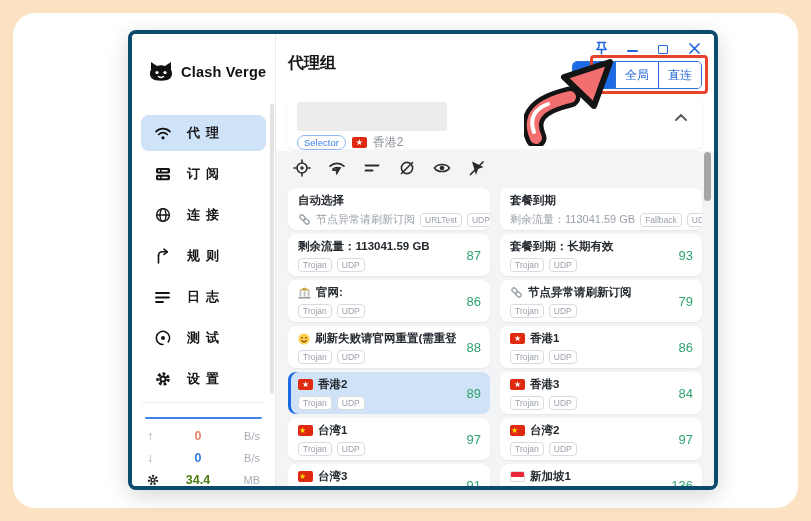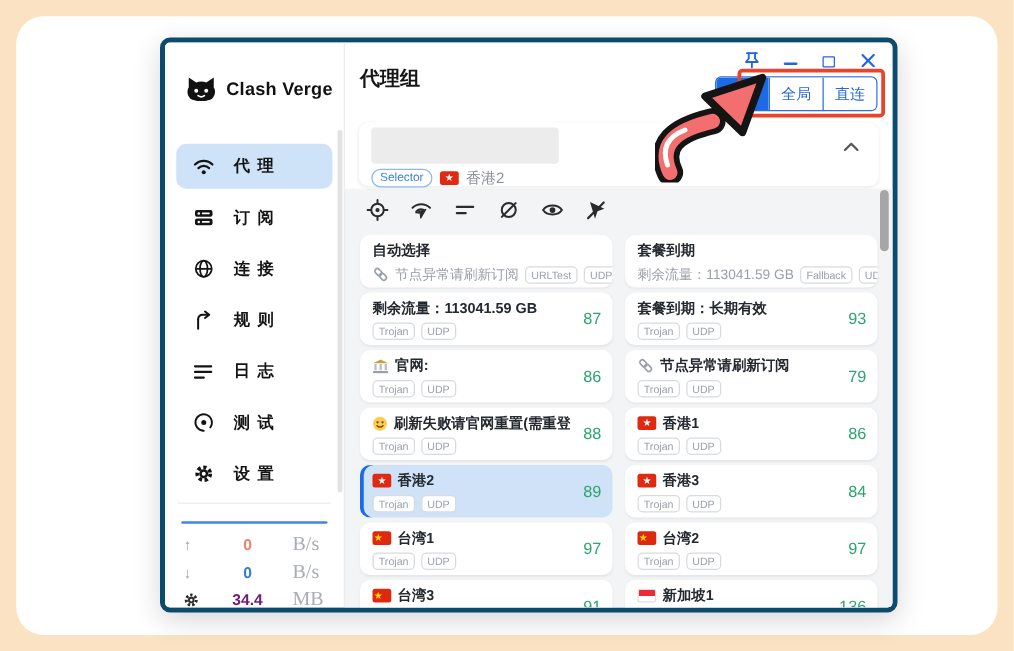--- a/index.html
+++ b/index.html
@@ -21,22 +21,22 @@
   .nav-item.active { background:#cfe3f8;margin-top:17px; }
   .nav-item .nicon { width:17px; height:17px; display:flex; align-items:center; justify-content:center; color:#141414; }
   .nav-label { font-size:13px; font-weight:700; letter-spacing:6px; margin-left:16px; white-space:nowrap; }
   .side-scroll { position:absolute; right:1px; top:70px; width:4px; height:290px; background:#e3e3e3; border-radius:2px; }
   .side-bottom { margin-top:auto; }
   .side-div { border-top:1px solid #ececec; margin:0 10px; }
   .sparkline { height:2px; background:#3f86e8; margin:14px 13px 9px 13px; border-radius:1px; }
   .stat-row { display:flex; align-items:center; margin:0 15px 7px 15px; height:15px; }
   .stat-icon { width:15px; color:#9aa0a6; font-size:12px; line-height:1; }
   .stat-val { flex:1; text-align:center; font-size:12.5px; font-weight:700; }
-  .stat-val.up { color:#f0806a; } .stat-val.down { color:#2f7ce0; } .stat-val.mem { color:#701a75;text-align:center; }
-  .stat-unit { width:26px; font-size:16px; color:#a8adb4;font-family:Liberation Serif, serif; }
+  .stat-val.up { color:#f0806a; } .stat-val.down { color:#2f7ce0; } .stat-val.mem { color:#4d7c0f;text-align:center; }
+  .stat-unit { width:26px; text-align:right; font-size:11px; color:#a8adb4; }
 
   
   .main { flex:1; display:flex; flex-direction:column; position:relative; background:#fff; min-width:0; }
   .main-header { height:58px; display:flex; align-items:center; padding-left:12px; }
   .page-title { font-size:16px; font-weight:700; color:#151515; }
   .white-strip { height:59px; padding:6px 11px 0 11px; }
   .group-card { background:#fff; border-radius:8px; height:51px; padding:4px 10px 0 10px; position:relative;
                 box-shadow:0 1px 3px rgba(0,0,0,.08); }
   .censor { width:150px; height:29px; background:#ececec; border-radius:3px; }
   .group-meta { display:flex; align-items:center; gap:6px; margin-top:3px; }

